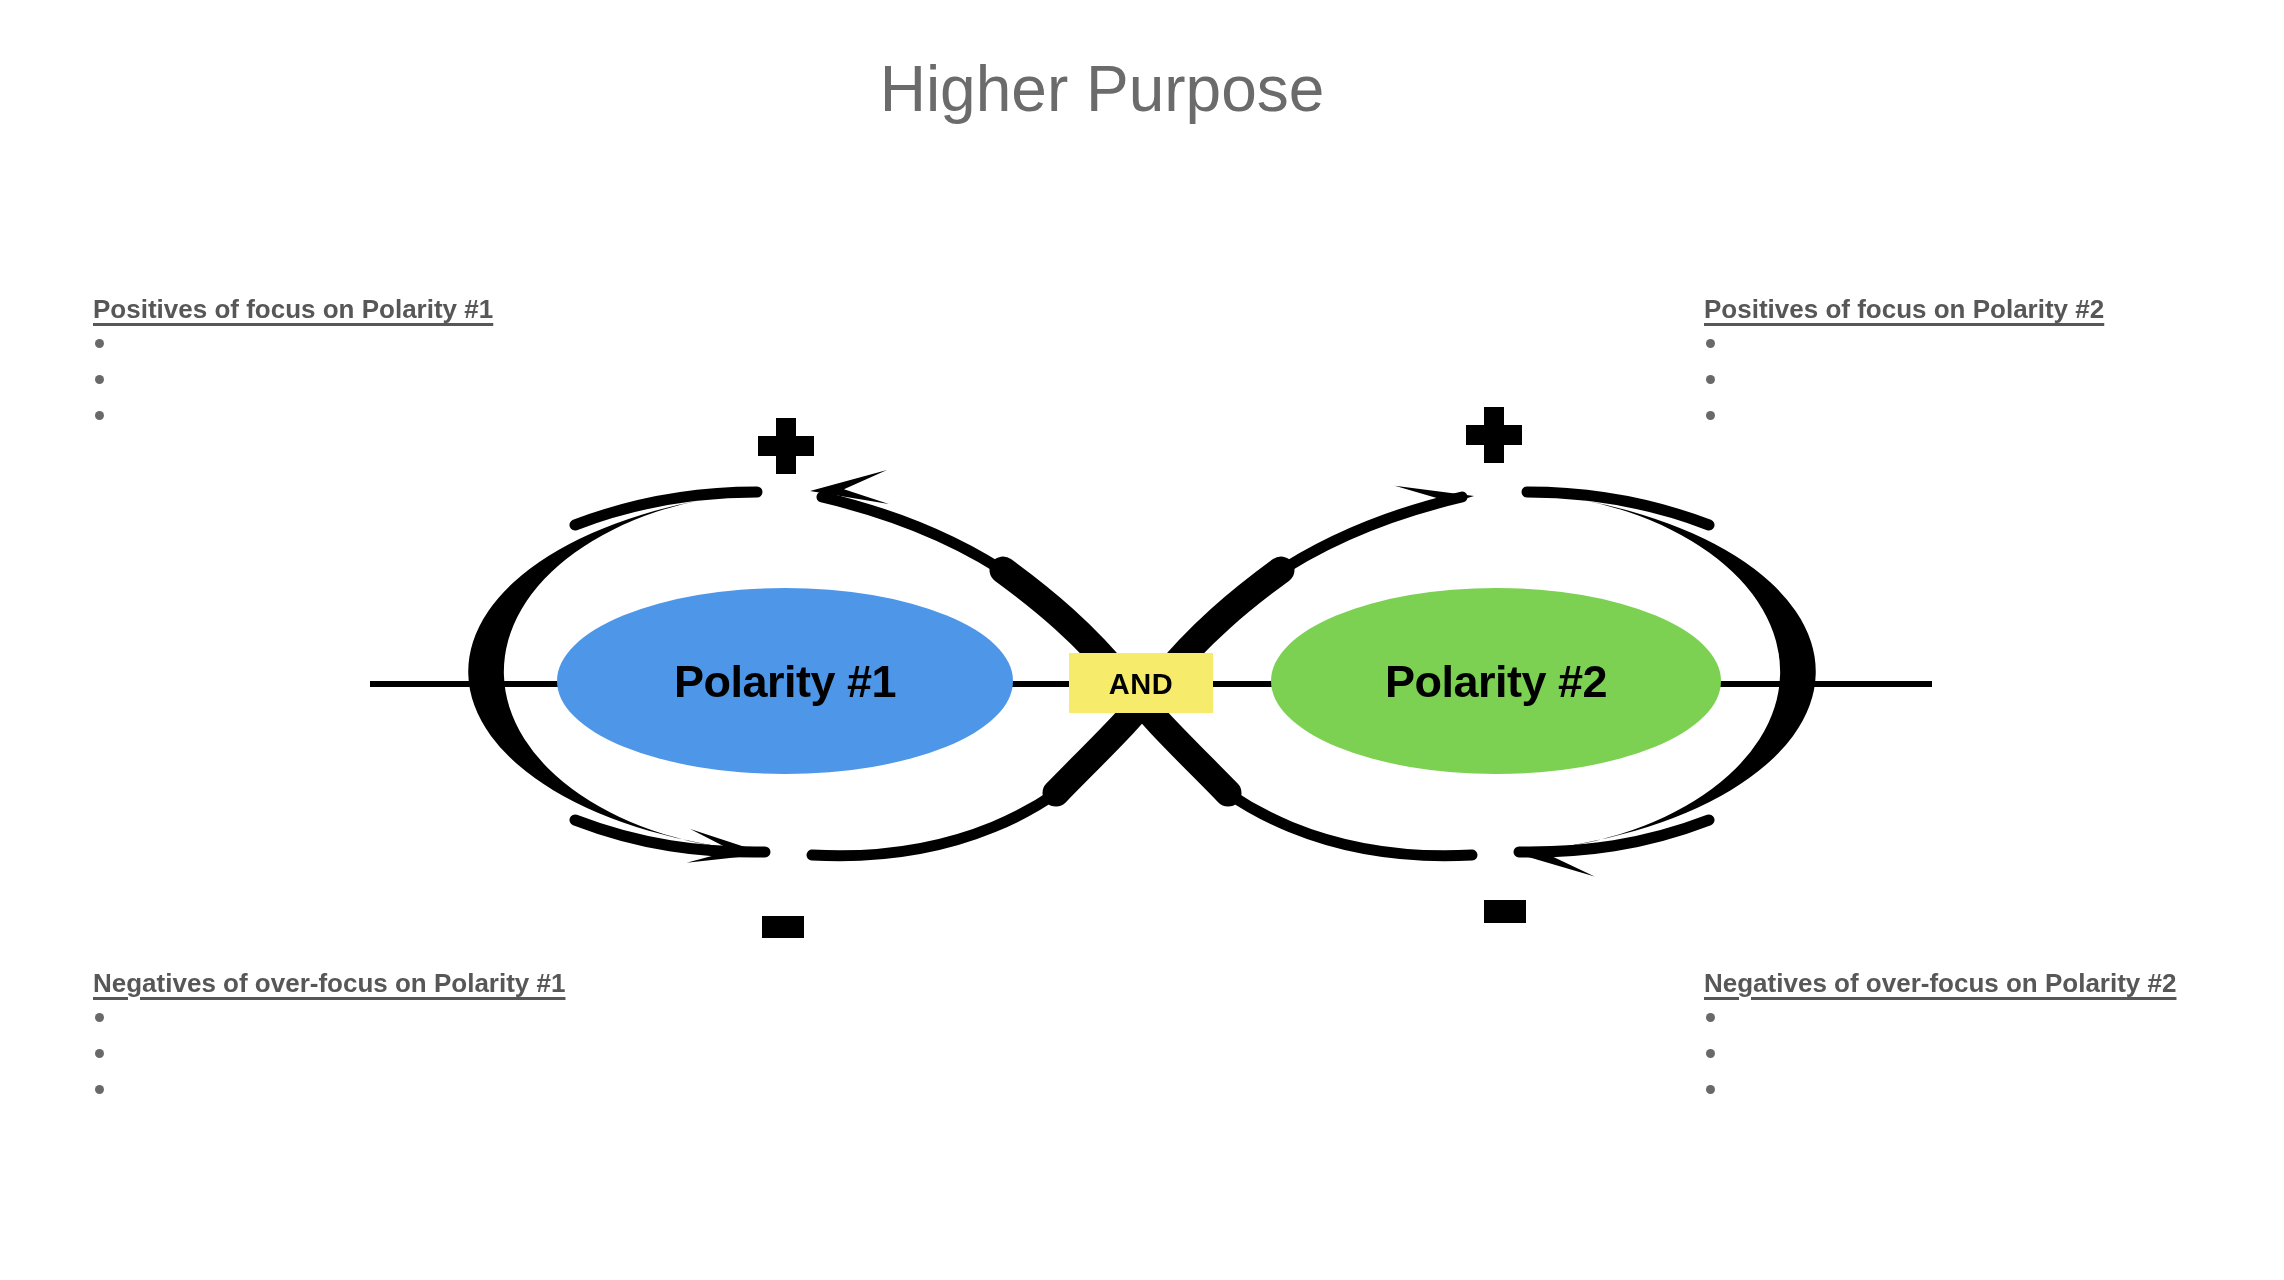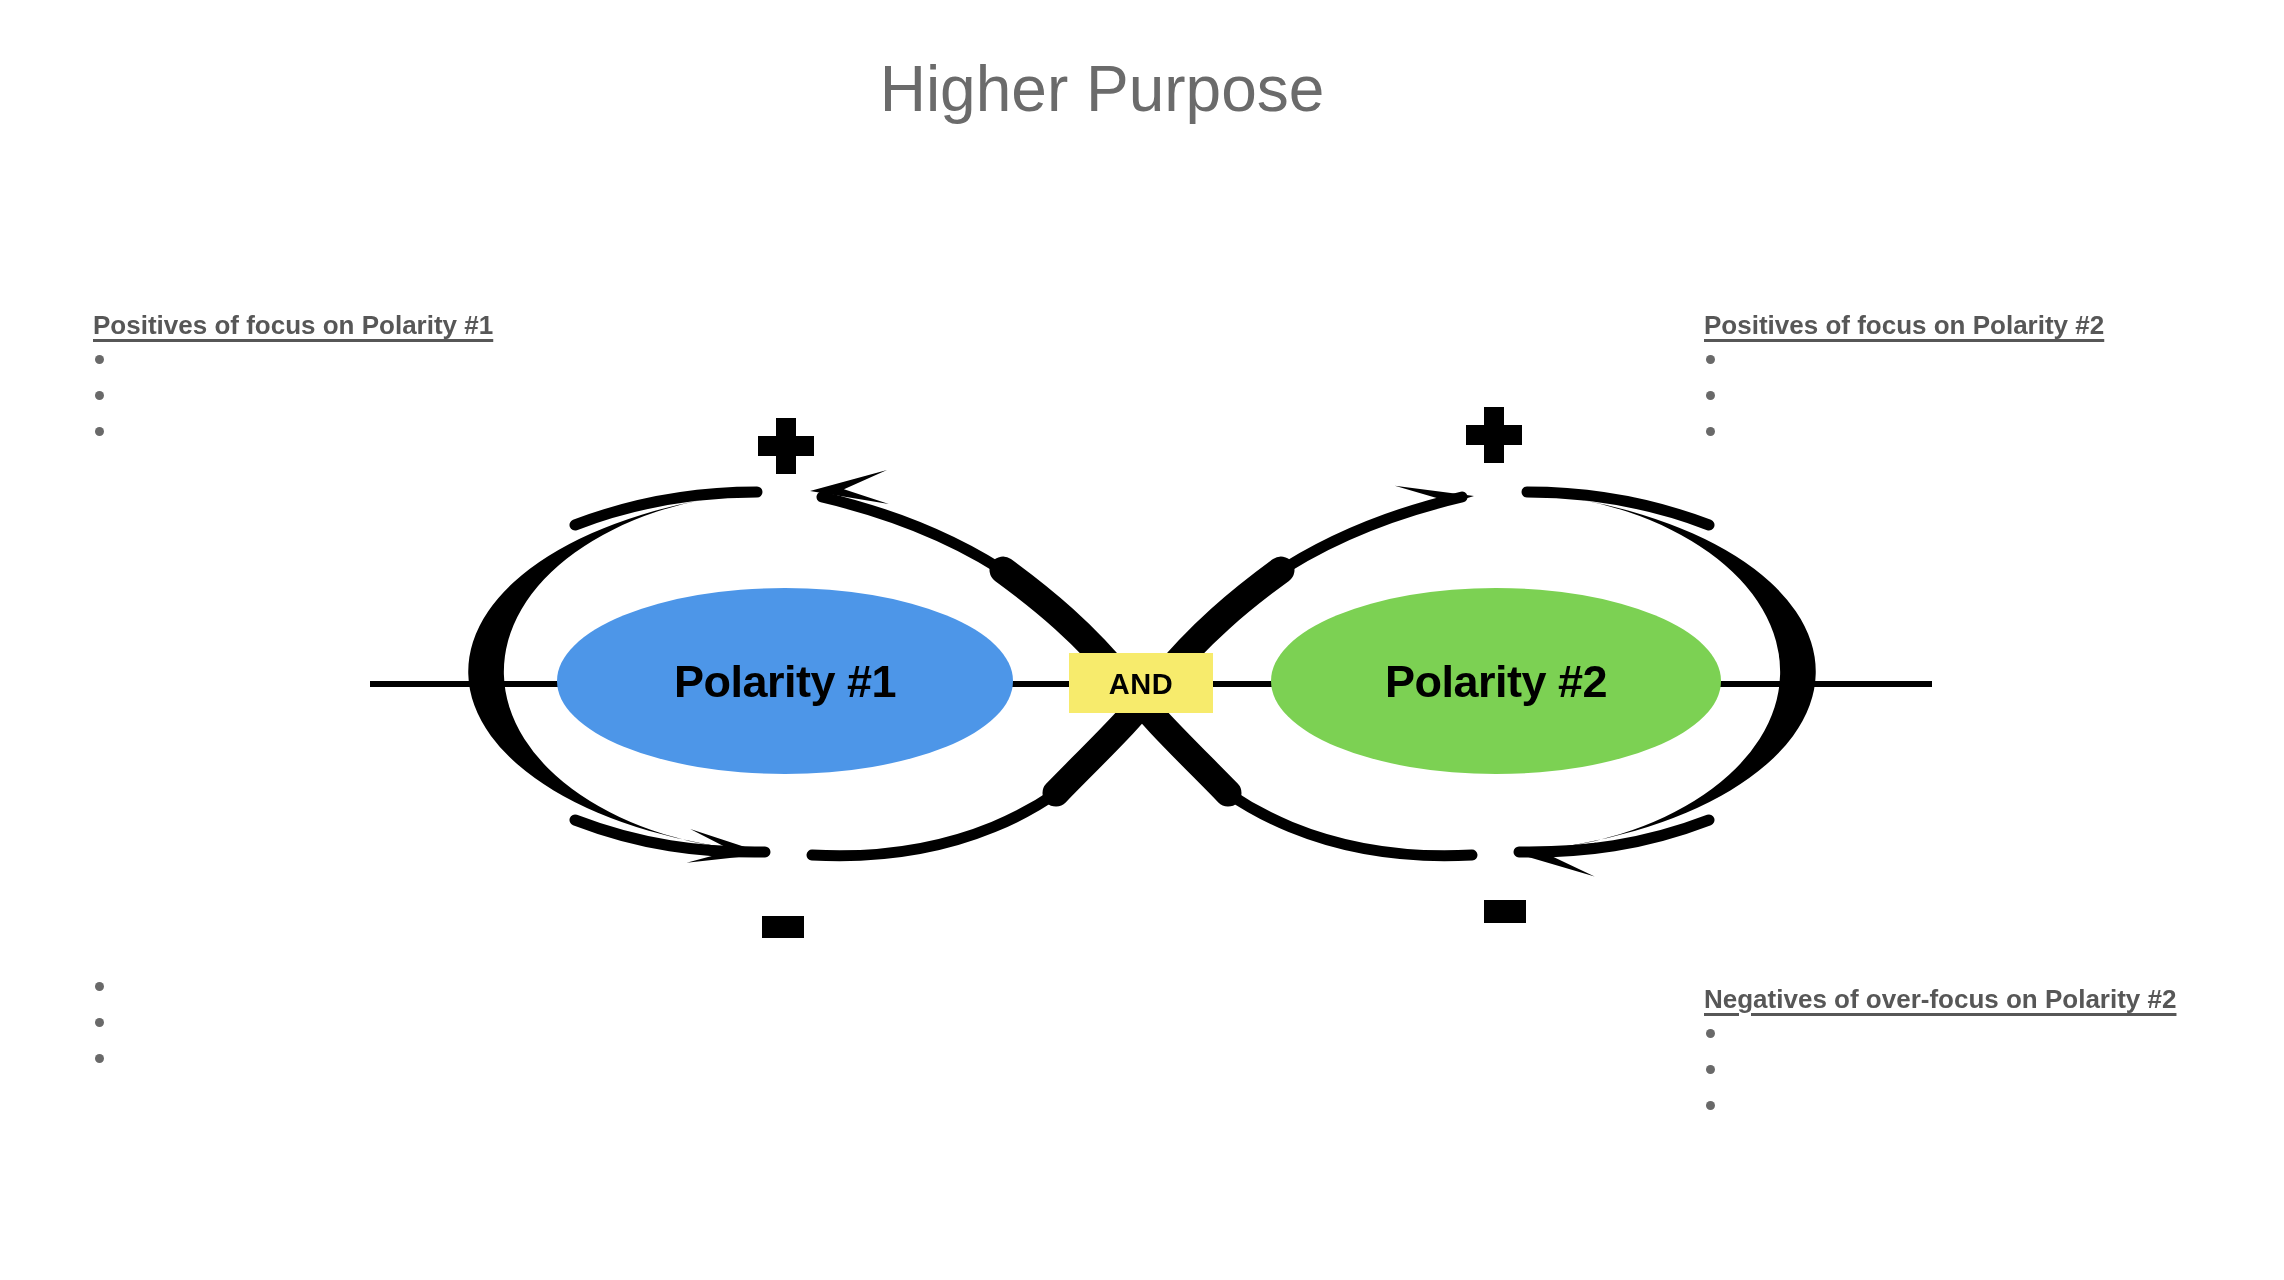--- a/index.html
+++ b/index.html
@@ -13,21 +13,20 @@
   }
   .quadrant{position:absolute;width:560px;}
   .q-tl{left:93px;top:294px;}
   .q-tr{left:1704px;top:294px;}
   .q-bl{left:93px;top:968px;}
   .q-br{left:1704px;top:968px;}
   .q-heading{
     font-size:26px;font-weight:700;color:#575757;white-space:nowrap;
     text-decoration:underline;text-decoration-thickness:3px;text-underline-offset:5px;
     line-height:1.2;
-    margin-top:16px;
   }
   .dot{
     display:block;width:9px;height:9px;border-radius:50%;
     background:#696969;margin:27px 0 0 2px;
   }
   .dot.first{margin-top:14px;}
   .diagram-svg{position:absolute;left:0;top:0;}
   .pole-label{
     font-size:45px;font-weight:700;fill:#000000;letter-spacing:-0.5px;
     text-anchor:middle;
@@ -47,20 +46,21 @@
 </div>
 
 <div class="quadrant q-tr">
   <div class="q-heading">Positives of focus on Polarity #2</div>
   <span class="dot first"></span>
   <span class="dot"></span>
   <span class="dot"></span>
 </div>
 
 <div class="quadrant q-bl">
+  <div class="q-heading">Negatives of over-focus on Polarity #1</div>
   <span class="dot first"></span>
   <span class="dot"></span>
   <span class="dot"></span>
 </div>
 
 <div class="quadrant q-br">
   <div class="q-heading">Negatives of over-focus on Polarity #2</div>
   <span class="dot first"></span>
   <span class="dot"></span>
   <span class="dot"></span>

